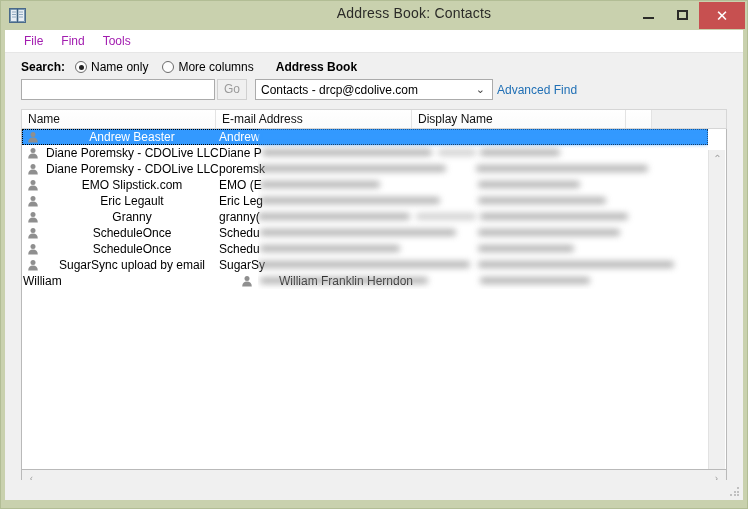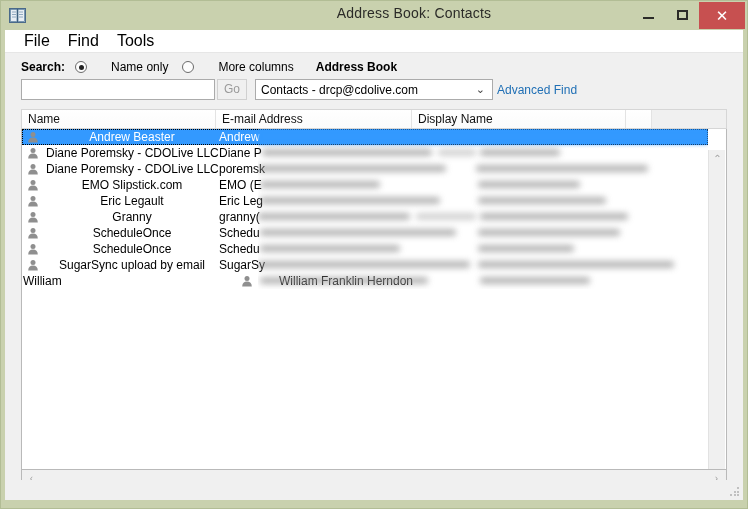--- a/index.html
+++ b/index.html
@@ -118,22 +118,22 @@
     height: 23px;
     background: #ffffff;
     display: flex;
     align-items: center;
     padding-left: 10px;
     box-sizing: border-box;
     border-bottom: 1px solid #e6e6e6;
   }
   .menu-item {
     padding: 2px 9px;
-    font-size: 16px;
-    color: #000000;
+    font-size: 12px;
+    color: #a21caf;
     cursor: default;
   }
 
   
   .toolbar {
     position: absolute;
     left: 0; top: 23px;
     width: 738px;
     height: 56px;
     background: #f0f0f0;
@@ -149,21 +149,20 @@
   .lbl-search {
     font-weight: bold;
     font-size: 12px;
     margin-right: 10px;
   }
   .radio-wrap {
     display: flex;
     align-items: center;
     margin-right: 14px;
     cursor: default;
-    gap: 20px;
   }
   .radio {
     width: 12px;
     height: 12px;
     border-radius: 50%;
     border: 1px solid #6b6b6b;
     background: #fdfdfd;
     box-sizing: border-box;
     margin-right: 4px;
     position: relative;

